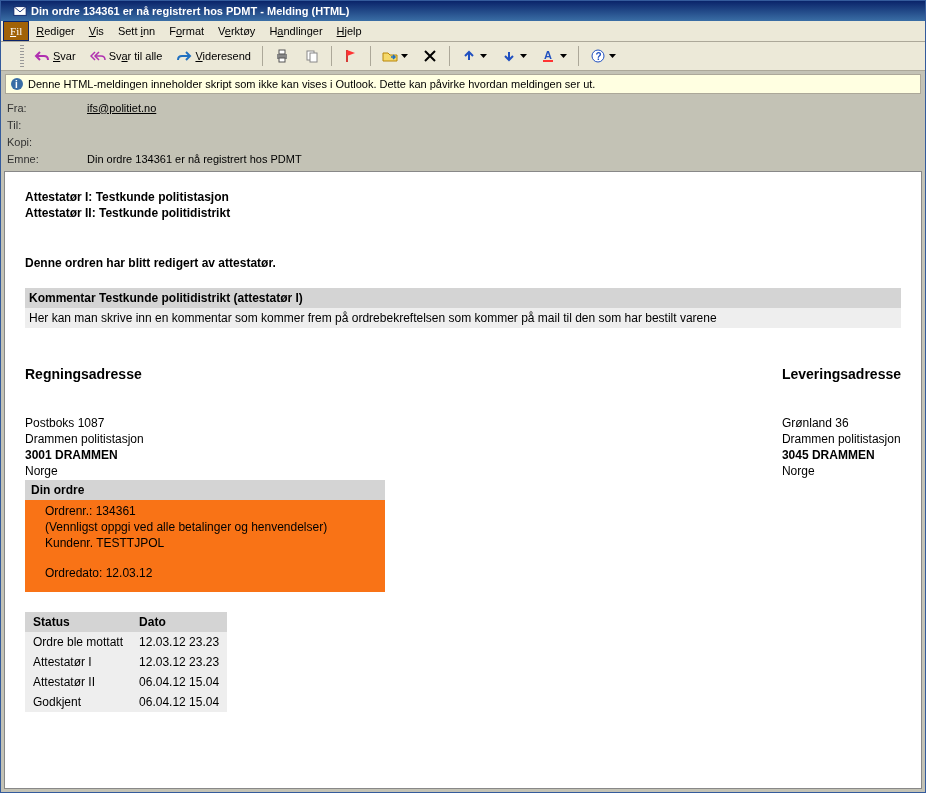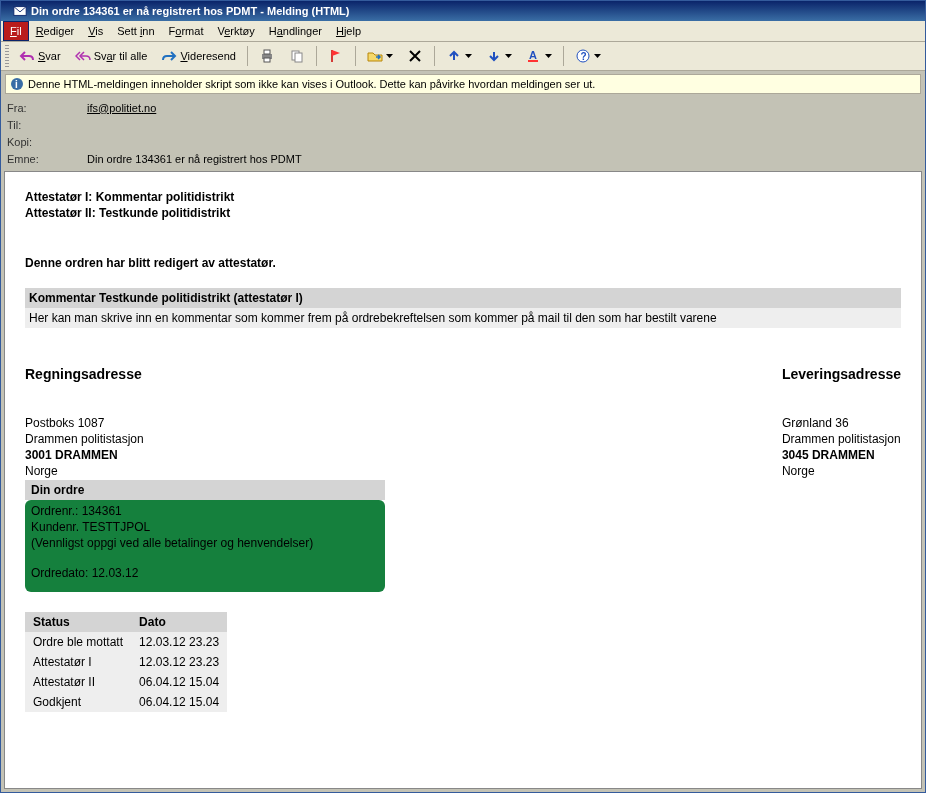--- a/index.html
+++ b/index.html
@@ -3,22 +3,22 @@
 <meta charset="utf-8">
 <style>
 html,body{margin:0;padding:0;font-family:"Tahoma","Segoe UI",Verdana,sans-serif;font-size:11px;color:#000;background:#b5b5a8;}
 .window{width:926px;height:793px;background:#c3c2b5;border:1px solid #345b9c;box-sizing:border-box;display:flex;flex-direction:column;overflow:hidden;}
 .titlebar{background:linear-gradient(#0a246a,#3a6ea5);color:#fff;font-weight:bold;height:20px;display:flex;align-items:center;padding:0 12px;font-size:11px;}
 .titlebar .ico{width:14px;height:14px;margin-right:4px;display:inline-flex;align-items:center;justify-content:center;}
 .titlebar .ico svg{width:14px;height:14px;}
 .menubar{background:#ece9d8;border-bottom:1px solid #aca899;height:20px;display:flex;align-items:stretch;padding:0 2px;}
 .menubar .mitem{padding:2px 7px;cursor:default;display:flex;align-items:center;}
 .menubar .mitem u{text-decoration:underline;}
-.menubar .mitem.sel{background:#b91c1c;color:#fff;border:1px solid #0a246a;padding:1px 6px;}
-.toolbar{background:#ece9d8;border-bottom:1px solid #aca899;height:28px;display:flex;align-items:center;padding:0 4px;gap:2px;}
+.menubar .mitem.sel{background:#a16207;color:#fff;border:1px solid #0a246a;padding:1px 6px;font-family:Liberation Serif, serif;}
+.toolbar{background:#ece9d8;border-bottom:1px solid #aca899;height:28px;display:flex;align-items:center;padding:0 19px;gap:2px;}
 .toolbar .grip{width:4px;height:22px;margin-right:2px;background:repeating-linear-gradient(to bottom,#999 0 1px,transparent 1px 3px);}
 .toolbar .tbtn{display:flex;align-items:center;gap:3px;padding:2px 5px;border:1px solid transparent;cursor:default;}
 .toolbar .sep{width:1px;height:20px;background:#aca899;margin:0 3px;}
 .toolbar .tico{width:16px;height:16px;display:inline-flex;align-items:center;justify-content:center;}
 .toolbar .tico svg{width:16px;height:16px;}
 .toolbar .drop{width:7px;height:16px;display:inline-flex;align-items:center;justify-content:center;}
 .toolbar .drop svg{width:7px;height:4px;}
 .infobar{background:#ffffe1;border:1px solid #aca899;margin:3px 4px;padding:2px 4px;display:flex;align-items:center;gap:4px;}
 .infobar .iico{width:14px;height:14px;display:inline-flex;}
 .hdrs{background:#c3c2b5;padding:2px 6px 4px 6px;}
@@ -30,21 +30,21 @@
 .body p{margin:0 0 2px 0;}
 .bold{font-weight:bold;}
 .sechdr{background:#d4d4d4;font-weight:bold;padding:3px 4px;margin-top:4px;}
 .secbody{background:#eeeeee;padding:3px 4px;}
 .addr{display:flex;justify-content:space-between;margin-top:38px;}
 .addr .col{max-width:48%;}
 .addr h3{margin:0 0 34px 0;font-size:14px;}
 .addr .right{text-align:left;}
 .orderbox{width:360px;}
 .orderbox .oh{background:#d4d4d4;font-weight:bold;padding:3px 6px;}
-.orderbox .ob{background:#15803d;padding:4px 6px 10px 6px;border-radius:6px;}
+.orderbox .ob{background:#f97316;padding:4px 6px 10px 20px;}
 .statustbl{margin-top:20px;border-collapse:collapse;}
 .statustbl th{background:#d4d4d4;text-align:left;padding:3px 8px;font-weight:bold;}
 .statustbl td{background:#eeeeee;padding:3px 8px;}
 </style>
 </head>
 <body>
 
 <div class="window">
 
   <div class="titlebar">
@@ -239,21 +239,21 @@
         <span class="lab">Kopi:</span>
         <span class="val"></span>
       </div>
     <div class="row">
         <span class="lab">Emne:</span>
         <span class="val">Din ordre 134361 er nå registrert hos PDMT</span>
       </div>
   </div>
 
   <div class="body">
-    <p class="bold">Attestatør I: Kommentar politidistrikt</p>
+    <p class="bold">Attestatør I: Testkunde politistasjon</p>
     <p class="bold">Attestatør II: Testkunde politidistrikt</p>
 
     <p class="bold" style="margin-top:36px">Denne ordren har blitt redigert av attestatør.</p>
 
     <div style="margin-top:18px">
       <div class="sechdr">Kommentar Testkunde politidistrikt (attestatør I)</div>
       <div class="secbody">Her kan man skrive inn en kommentar som kommer frem på ordrebekreftelsen som kommer på mail til den som har bestilt varene</div>
     </div>
 
     <div class="addr">
@@ -270,22 +270,22 @@
         <p>Drammen politistasjon</p>
         <p class="bold">3045 DRAMMEN</p>
         <p>Norge</p>
       </div>
     </div>
 
     <div class="orderbox">
       <div class="oh">Din ordre</div>
       <div class="ob">
         <p>Ordrenr.: 134361</p>
+        <p>(Vennligst oppgi ved alle betalinger og henvendelser)</p>
         <p>Kundenr. TESTTJPOL</p>
-        <p>(Vennligst oppgi ved alle betalinger og henvendelser)</p>
         <p style="margin-top:16px">Ordredato: 12.03.12</p>
       </div>
     </div>
 
     <table class="statustbl">
       <tbody>
           <tr>
         <th>Status</th>
         <th>Dato</th>
       </tr>

